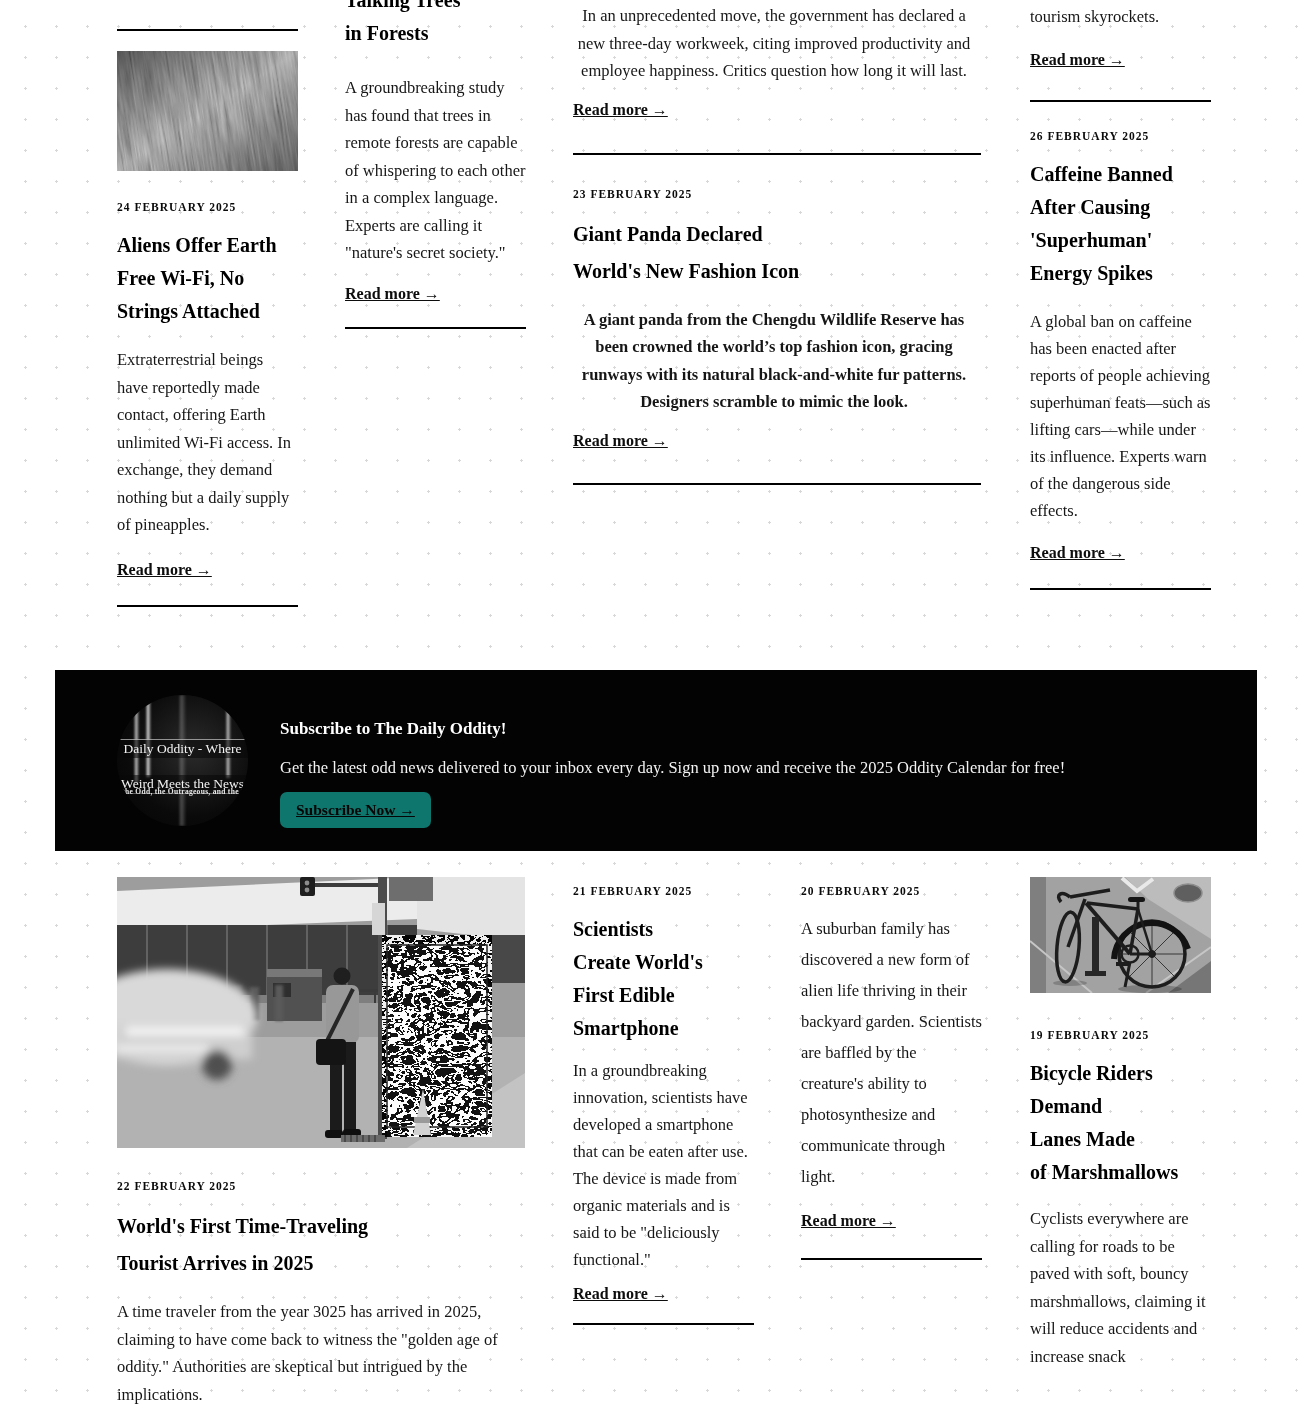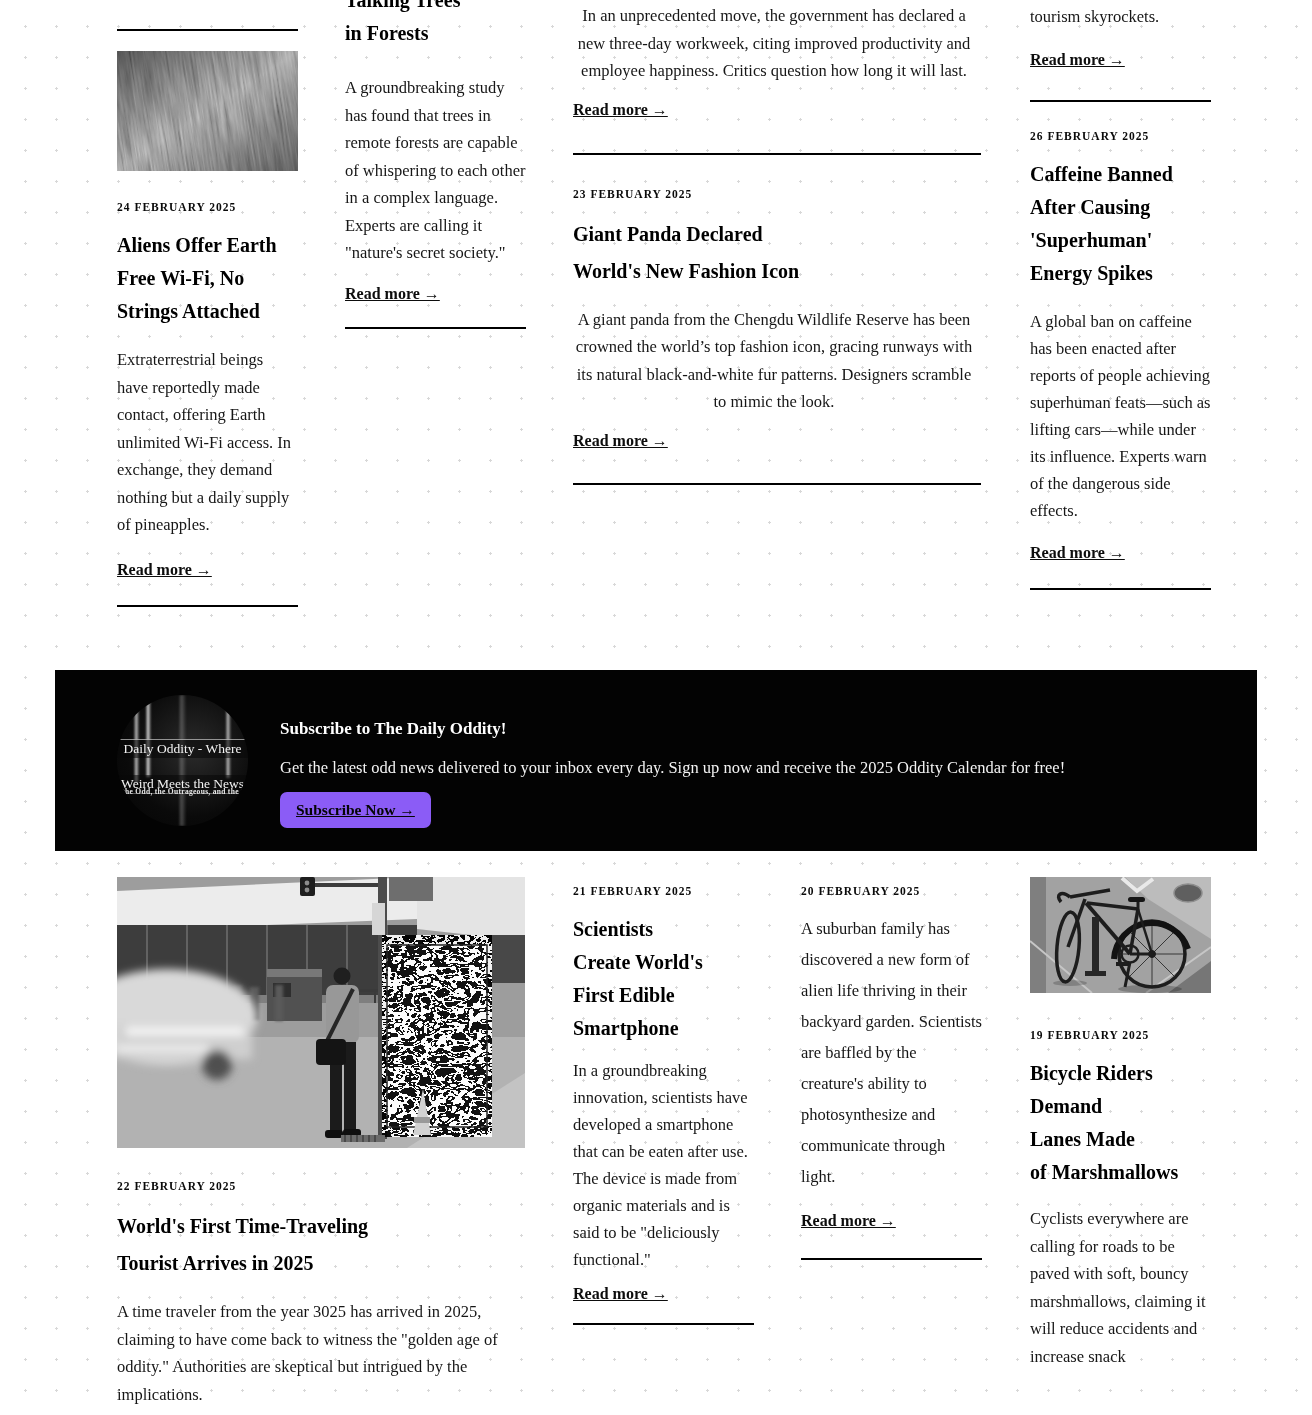--- a/index.html
+++ b/index.html
@@ -40,21 +40,21 @@
   .c2 .body{margin-top:24px;}
   .c2 .readmore{margin-top:18px;}
   .c2 hr.r2{margin-top:24px;}
 
   .c3 .body{max-width:402px;text-align:center;}
   .c3 .first{margin-top:2px;}
   .c3 .rm1{margin-top:16px;}
   .c3 hr.r1{margin-top:34px;}
   .c3 .date{margin-top:33px;}
   .c3 .headline{margin-top:16px;}
-  .c3 .second{margin-top:16px;}
+  .c3 .second{margin-top:16px;font-weight:bold;}
   .c3 .rm2{margin-top:16px;}
   .c3 hr.r2{margin-top:33px;}
 
   .c4 .first{margin-top:-3px;}
   .c4 .rm1{margin-top:20px;}
   .c4 hr.r1{margin-top:31px;}
   .c4 .date{margin-top:28px;}
   .c4 .headline{margin-top:16px;}
   .c4 .second{margin-top:18px;line-height:27px;}
   .c4 .rm2{margin-top:20px;}
@@ -74,21 +74,21 @@
     background-position:0 14%,0 10%,0 0,0 18%;}
   .logo-l1,.logo-l2{position:absolute;left:-6px;right:-6px;text-align:center;color:#f3f3f3;
     background:rgba(8,8,8,.55);font-size:13.5px;padding:1px 0;}
   .logo-l1{top:44px;border-top:1px solid rgba(255,255,255,.55);}
   .logo-l2{top:80px;border-bottom:1px solid rgba(255,255,255,.35);}
   .logo-l3{position:absolute;left:0;right:-8px;top:92px;text-align:center;color:#e9e9e9;
     font-size:7.5px;font-weight:700;letter-spacing:.3px;}
   .banner-text{position:absolute;left:225px;top:16px;right:30px;}
   .banner-head{font-size:17px;font-weight:700;margin:33px 0 0 0;color:#fff;}
   .banner-msg{font-size:16.5px;margin:19px 0 0 0;color:#f4f4f4;}
-  .subscribe-btn{display:inline-block;margin-top:14px;background:#8b5cf6;color:#050505;
+  .subscribe-btn{display:inline-block;margin-top:14px;background:#0f766e;color:#050505;
     font-family:inherit;font-size:15.5px;font-weight:700;text-decoration:underline;
     border:none;border-radius:7px;padding:9px 16px;cursor:pointer;}
 
   
   .bl .date{margin-top:32px;}
   .bl .headline{margin-top:16px;}
   .bl .body{margin-top:16px;max-width:402px;}
 
   .b3 .date{margin-top:8px;}
   .b3 .headline{margin-top:16px;}

